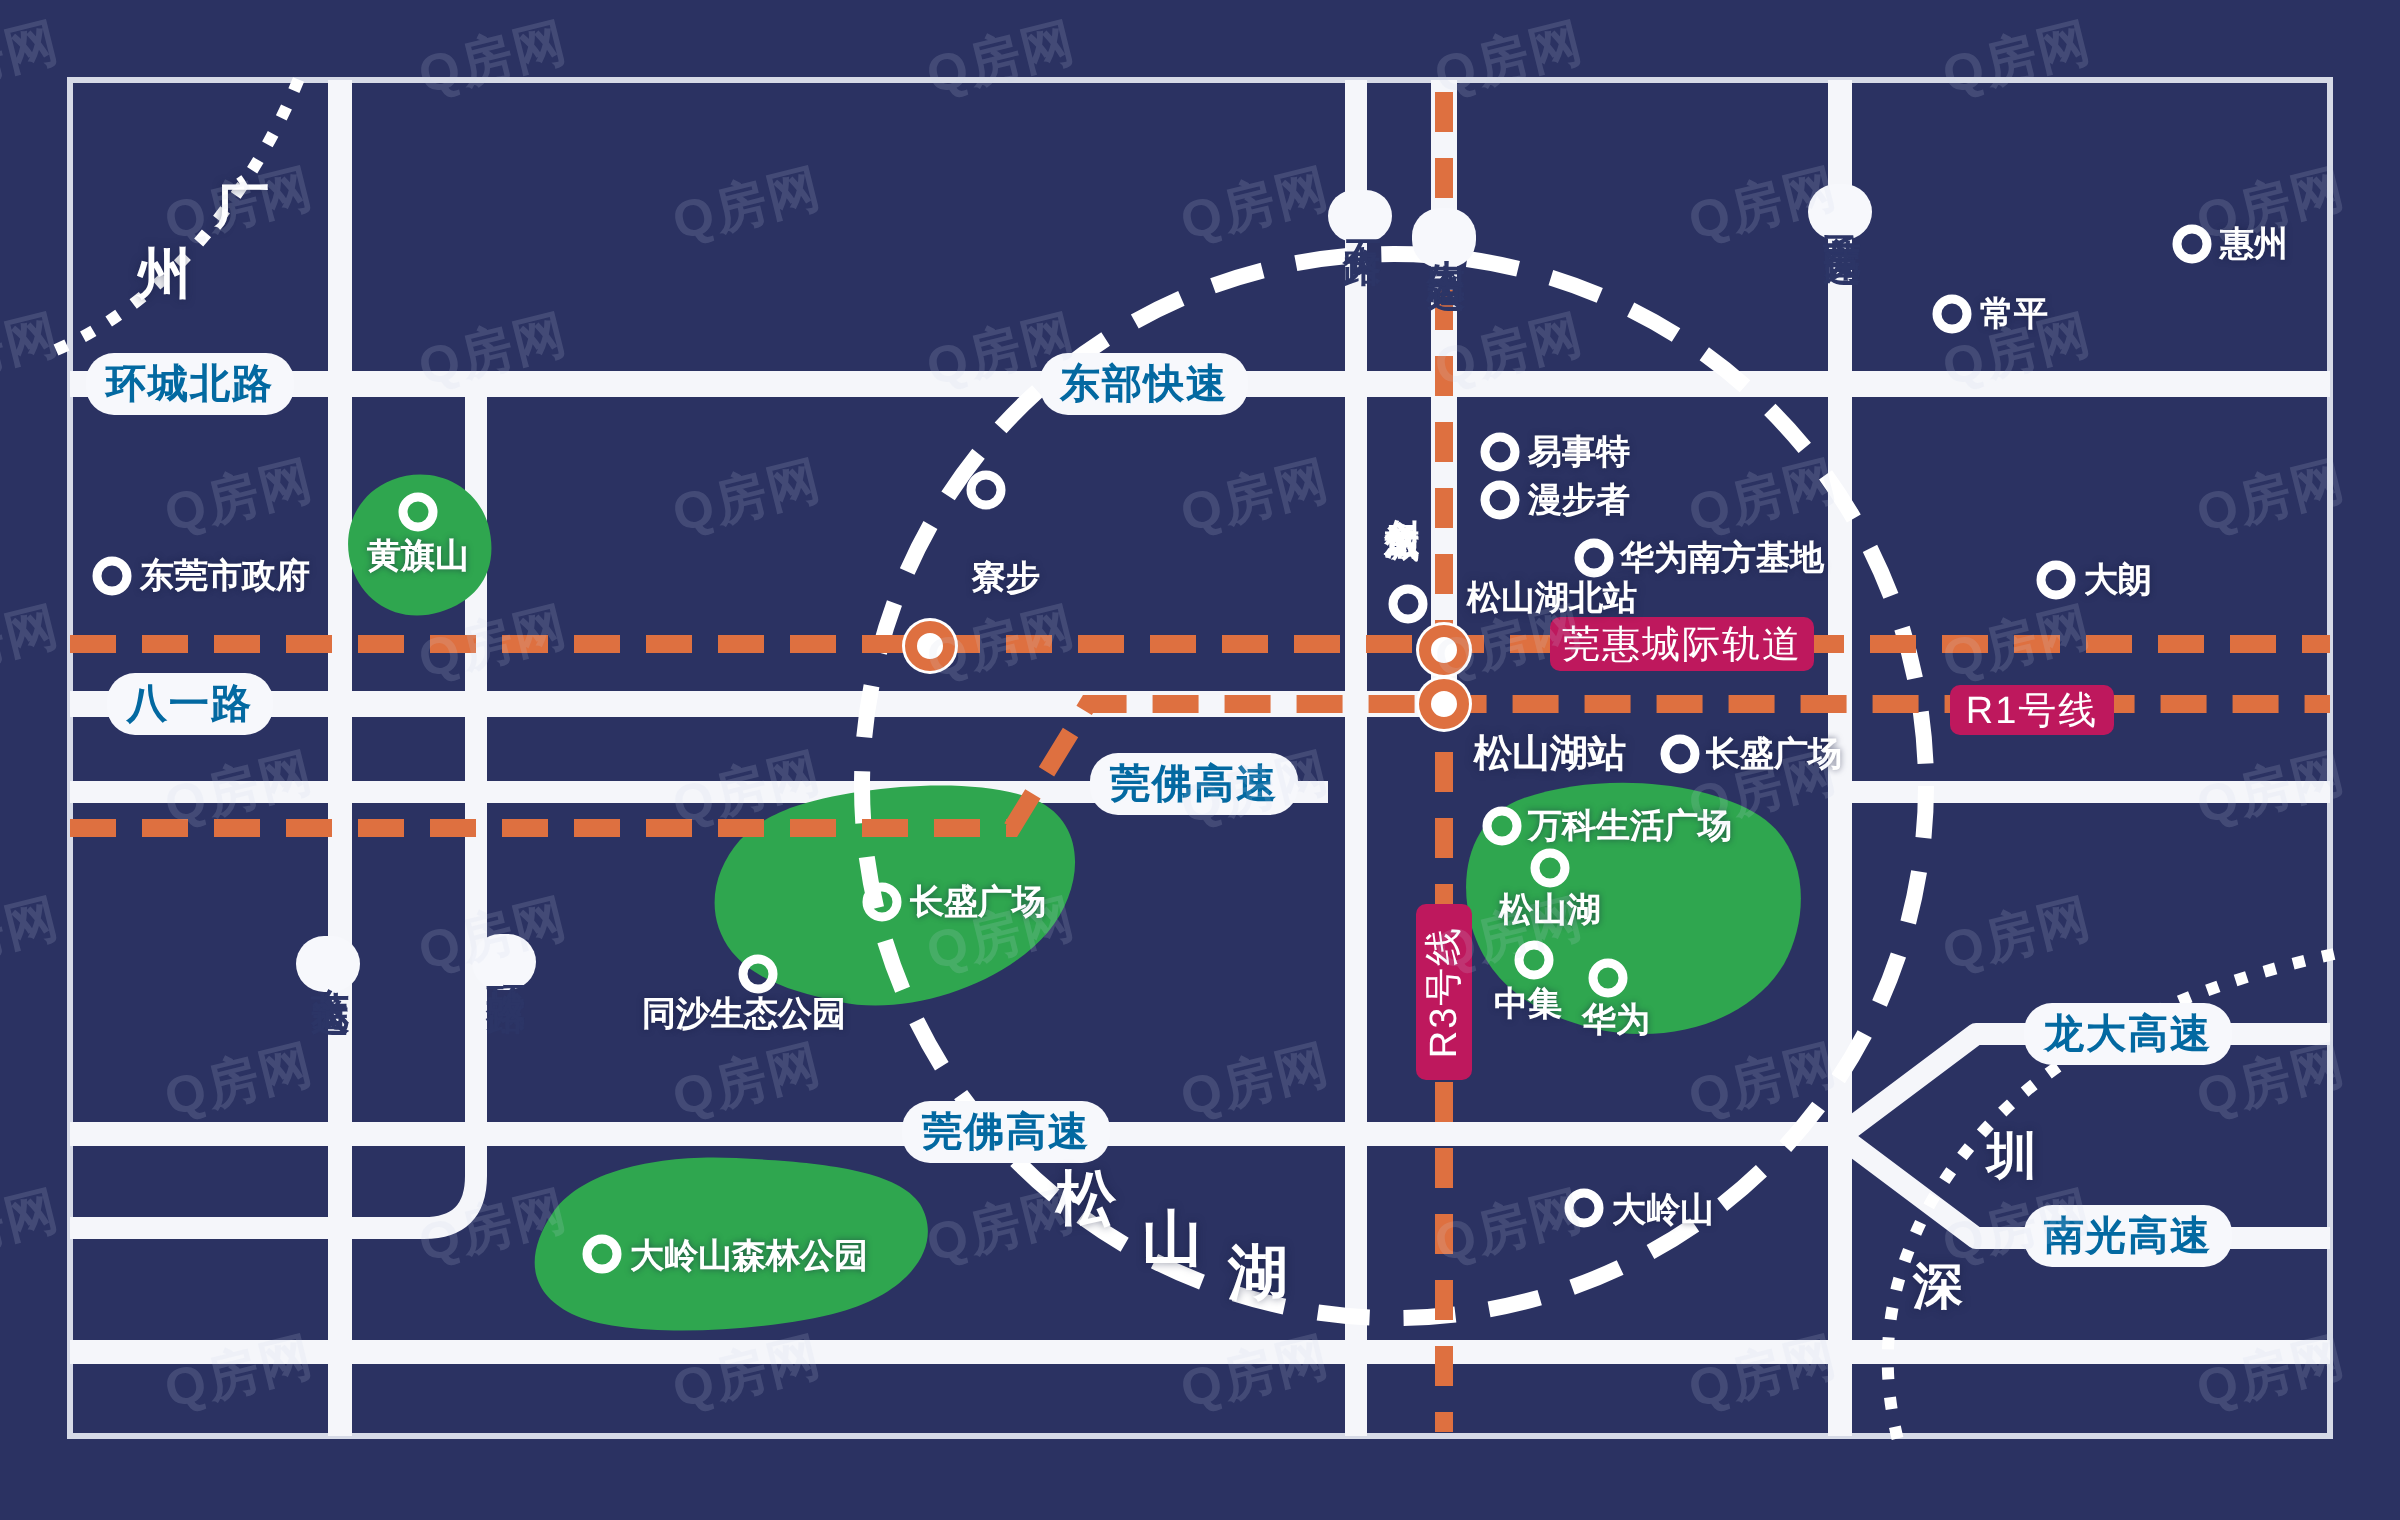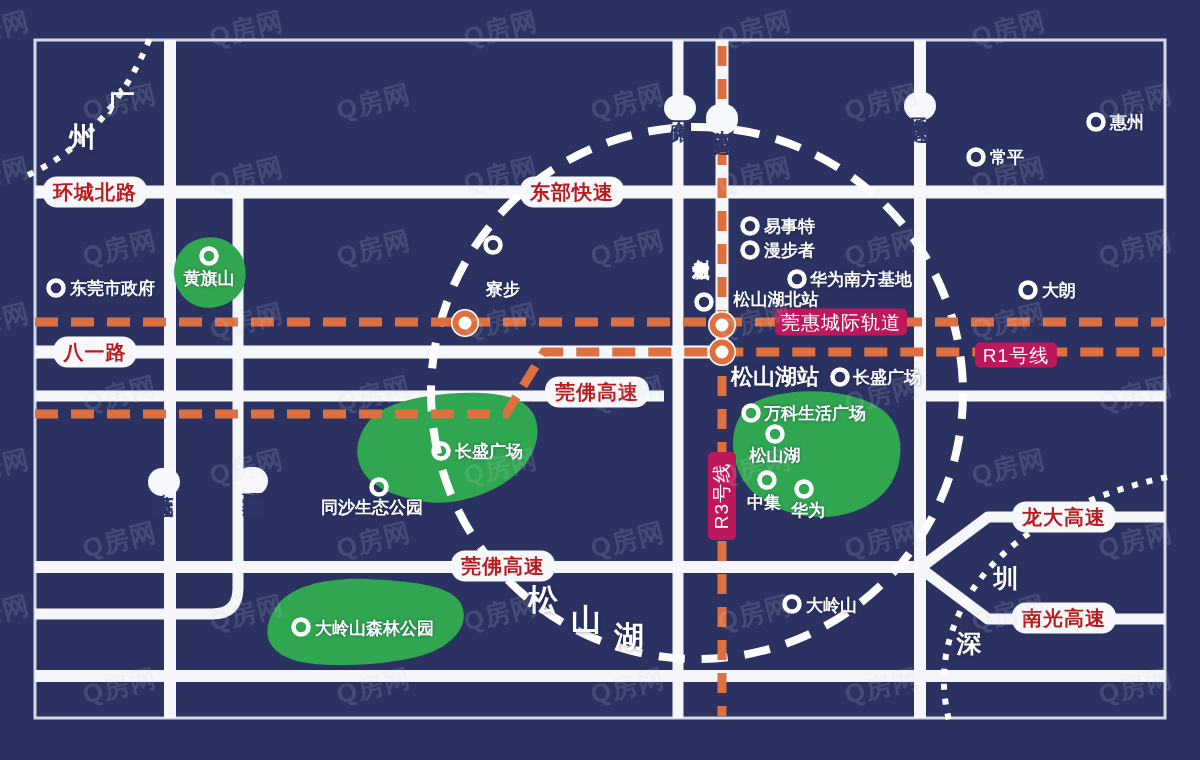--- a/index.html
+++ b/index.html
@@ -1,21 +1,21 @@
 <!DOCTYPE html>
 <html><head>
 <meta charset="utf-8">
 <style>
   html,body{margin:0;padding:0;background:#20274d;}
   #stage{position:relative;width:1200px;height:760px;overflow:hidden;
          background:#2b3262;font-family:"Liberation Sans","DejaVu Sans",sans-serif;}
   #base{position:absolute;left:0;top:0;}
   #labels{position:absolute;left:0;top:0;width:1200px;height:760px;}
   .abs{position:absolute;white-space:nowrap;}
-  .rlabel{background:#f7f8fc;color:#b91c1c;font-weight:700;font-size:20px;
+  .rlabel{background:#f7f8fc;color:#0369a1;font-weight:700;font-size:20px;
           padding:2px 10px;border-radius:14px;letter-spacing:1px;
           transform:translate(-50%,-50%);}
   .vlabel{background:#f7f8fc;color:#2c3566;font-weight:700;font-size:19px;
           padding:10px 3px;border-radius:14px;letter-spacing:2px;
           writing-mode:vertical-rl;text-orientation:upright;
           transform:translate(-50%,-50%);}
   .obadge{background:#be185d;color:#ffffff;font-weight:400;font-size:19px;
           border-radius:5px;display:flex;align-items:center;justify-content:center;
           transform:translate(-50%,-50%);letter-spacing:1px;}
   .obadge.vert span{transform:rotate(-90deg);white-space:nowrap;}
@@ -130,21 +130,21 @@
       <div class="abs poi-text poi-right" style="left: 315px; top: 628px; font-family: Liberation Serif, serif;">大岭山森林公园</div>
       <div class="abs poi-text poi-right" style="left: 806px; top: 605px;">大岭山</div>
       <div class="abs bigchar" style="left: 121px; top: 102px; font-size: 27px;">广</div>
       <div class="abs bigchar" style="left: 82px; top: 137px; font-size: 27px;">州</div>
       <div class="abs bigchar" style="left: 1006px; top: 578px; font-size: 25px;">圳</div>
       <div class="abs bigchar" style="left: 969px; top: 643px; font-size: 25px;">深</div>
       <div class="abs bigchar" style="left: 543px; top: 600px; font-size: 30px;">松</div>
       <div class="abs bigchar" style="left: 586px; top: 620px; font-size: 30px;">山</div>
       <div class="abs bigchar" style="left: 629px; top: 637px; font-size: 30px;">湖</div>
       <div class="abs bigchar" style="left: 776px; top: 299px; font-size: 17px; font-weight: 600;">松山湖北站</div>
-      <div class="abs bigchar" style="left: 775px; top: 377px; font-size: 22px; font-weight: 600; text-align: right;">松山湖站</div>
+      <div class="abs bigchar" style="left: 775px; top: 377px; font-size: 19px; font-weight: 600; text-align: right;">松山湖站</div>
       <div class="abs vpoi" style="left: 701px; top: 248px;">创意生活城</div>
     </div>
   <div id="wm">
       <div class="wmark" style="left: -45px; top: 12px;">Q房网</div>
       <div class="wmark" style="left: 209px; top: 12px;">Q房网</div>
       <div class="wmark" style="left: 463px; top: 12px;">Q房网</div>
       <div class="wmark" style="left: 717px; top: 12px;">Q房网</div>
       <div class="wmark" style="left: 971px; top: 12px;">Q房网</div>
       <div class="wmark" style="left: 82px; top: 85px;">Q房网</div>
       <div class="wmark" style="left: 336px; top: 85px;">Q房网</div>

